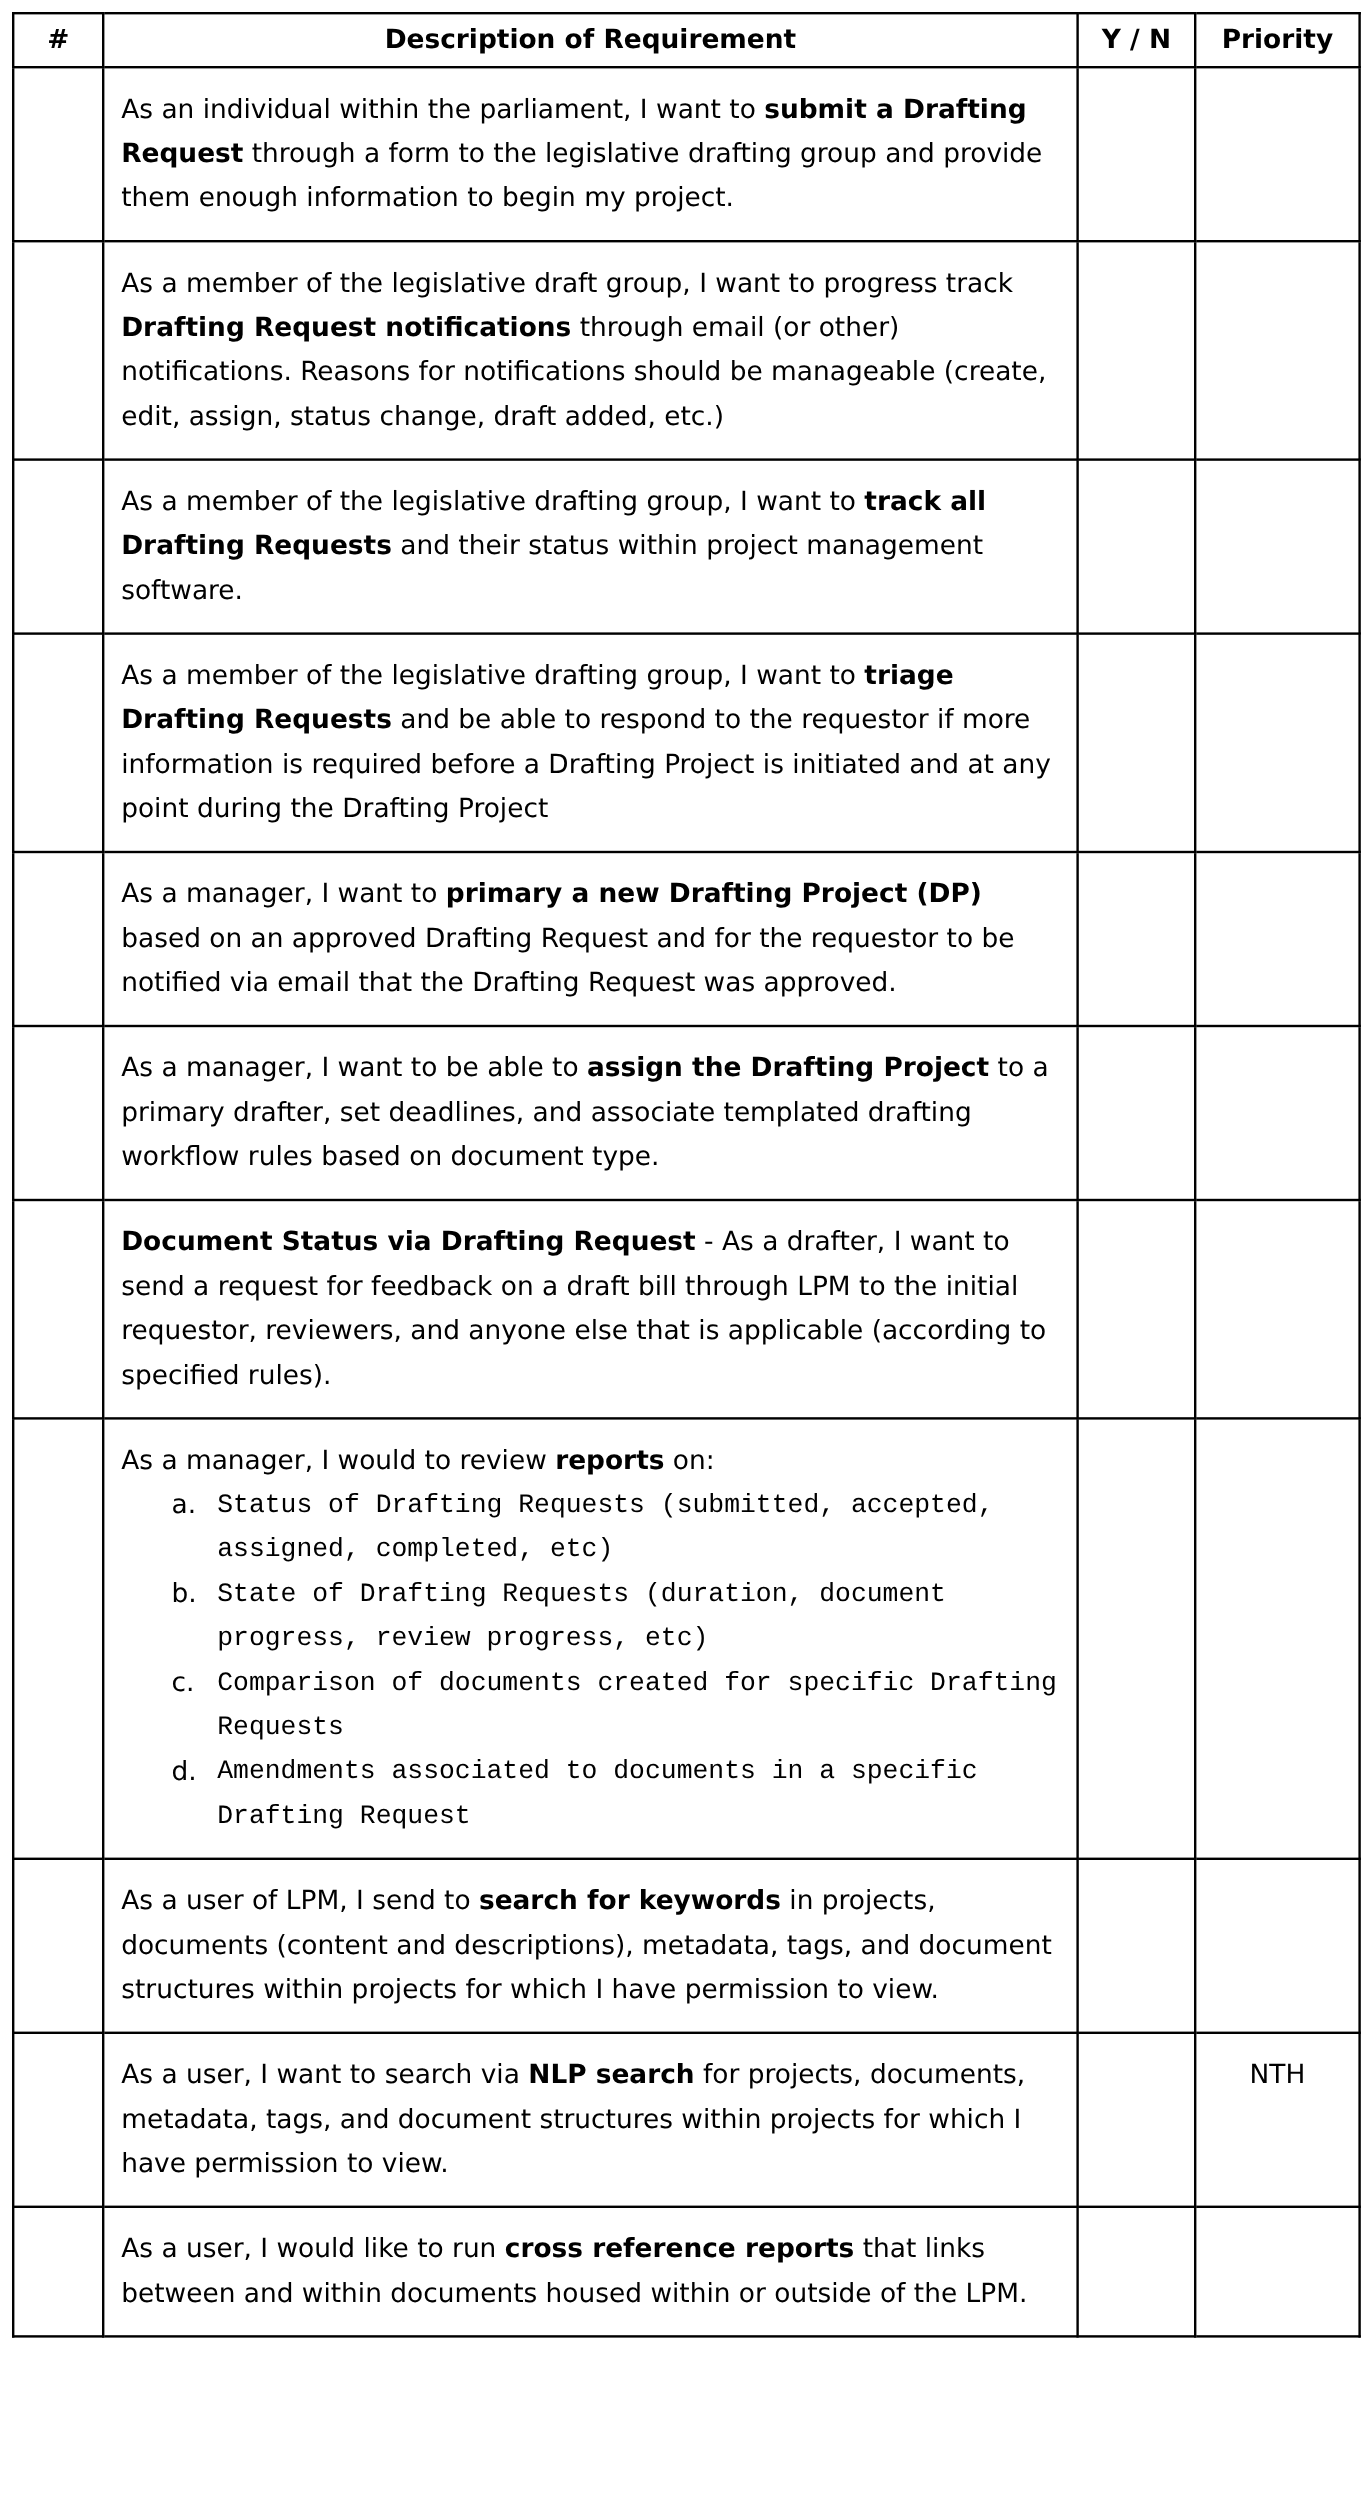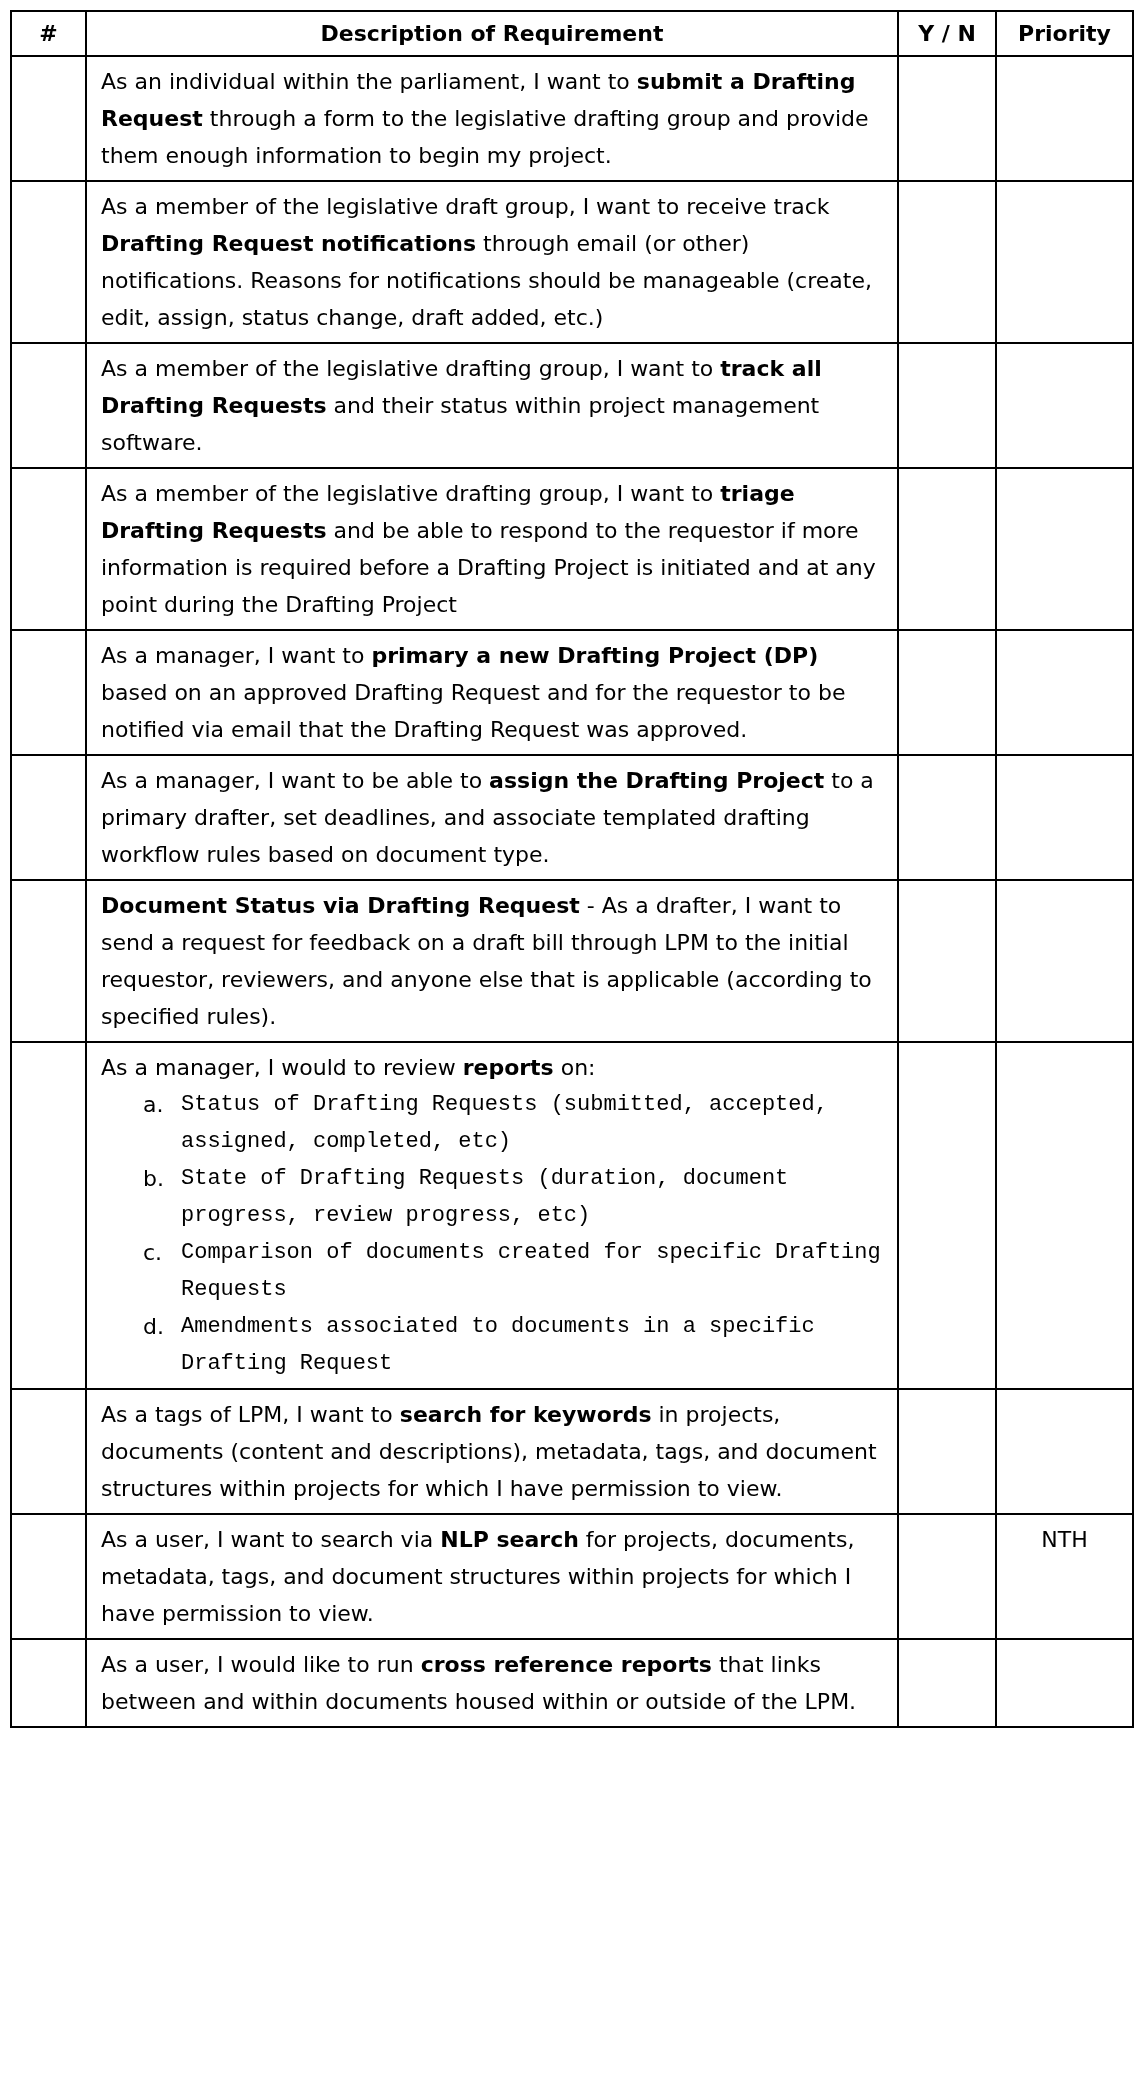--- a/index.html
+++ b/index.html
@@ -20,21 +20,21 @@
   }
   table.req-table {
     border-collapse: collapse;
     width: 1122px;
     table-layout: fixed;
   }
   .req-table th,
   .req-table td {
     border: 2px solid #000000;
     vertical-align: top;
-    padding: 6px 14px;
+    padding: 16px 14px;
     overflow: hidden;
   }
   .req-table th {
     font-weight: 700;
     text-align: center;
     padding: 3px 14px;
     white-space: nowrap;
   }
   col.col-num      { width: 75px; }
   col.col-desc     { width: 812px; }
@@ -77,21 +77,21 @@
           <td class="center"></td>
           <td>
             <div class="para"><span>As an individual within the parliament, I want to </span><span class="bold">submit a Drafting Request</span><span> through a form to the legislative drafting group and provide them enough information to begin my project.</span></div>
           </td>
           <td class="center"></td>
           <td class="center"></td>
         </tr>
         <tr>
           <td class="center"></td>
           <td>
-            <div class="para"><span>As a member of the legislative draft group, I want to receive track </span><span class="bold">Drafting Request notifications</span><span> through email (or other) notifications. Reasons for notifications should be manageable (create, edit, assign, status change, draft added, etc.)</span></div>
+            <div class="para"><span>As a member of the legislative draft group, I want to progress track </span><span class="bold">Drafting Request notifications</span><span> through email (or other) notifications. Reasons for notifications should be manageable (create, edit, assign, status change, draft added, etc.)</span></div>
           </td>
           <td class="center"></td>
           <td class="center"></td>
         </tr>
         <tr>
           <td class="center"></td>
           <td>
             <div class="para"><span>As a member of the legislative drafting group, I want to </span><span class="bold">track all Drafting Requests</span><span> and their status within project management software.</span></div>
           </td>
           <td class="center"></td>
@@ -149,21 +149,21 @@
               <span class="list-marker">d.</span>
               <span class="list-text"><span>Amendments associated to documents in a specific Drafting Request</span></span>
             </div>
           </td>
           <td class="center"></td>
           <td class="center"></td>
         </tr>
         <tr>
           <td class="center"></td>
           <td>
-            <div class="para"><span>As a tags of LPM, I want to </span><span class="bold">search for keywords</span><span> in projects, documents (content and descriptions), metadata, tags, and document structures within projects for which I have permission to view.</span></div>
+            <div class="para"><span>As a user of LPM, I send to </span><span class="bold">search for keywords</span><span> in projects, documents (content and descriptions), metadata, tags, and document structures within projects for which I have permission to view.</span></div>
           </td>
           <td class="center"></td>
           <td class="center"></td>
         </tr>
         <tr>
           <td class="center"></td>
           <td>
             <div class="para"><span>As a user, I want to search via </span><span class="bold">NLP search</span><span> for projects, documents, metadata, tags, and document structures within projects for which I have permission to view.</span></div>
           </td>
           <td class="center"></td>

